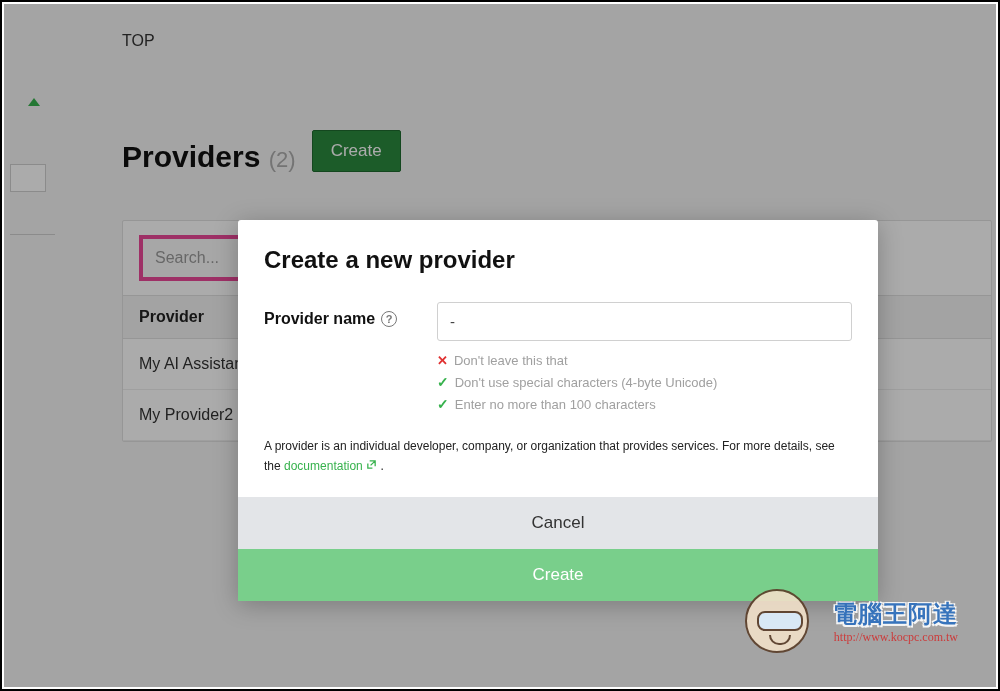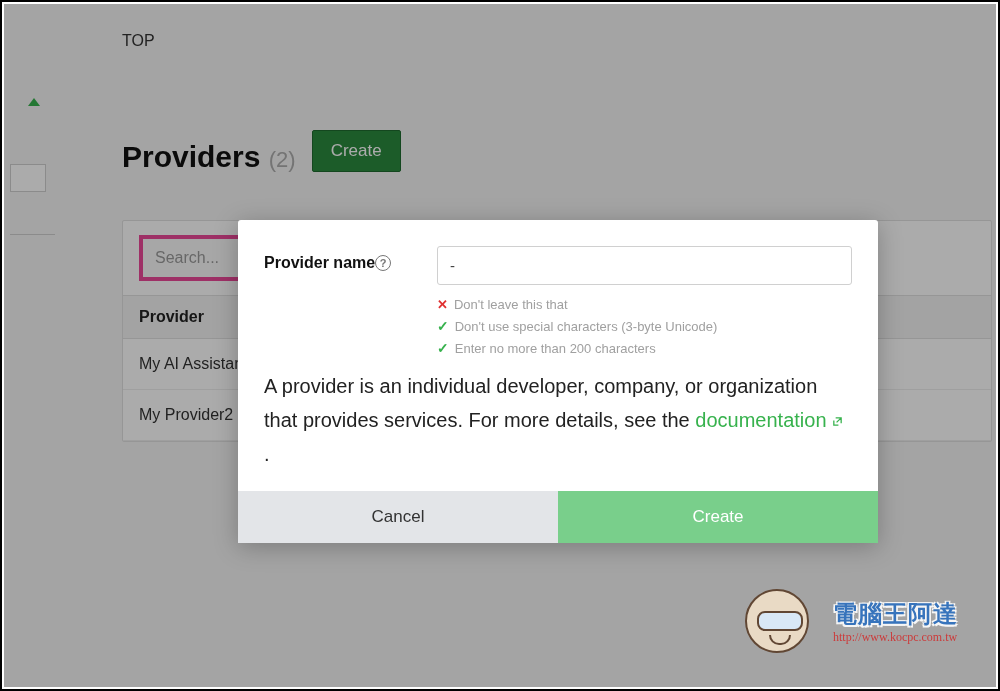--- a/index.html
+++ b/index.html
@@ -22,38 +22,38 @@
   .search-input::placeholder { color: #9a9a9a; }
   .table-header { border-top: 1px solid #e0e0e0; border-bottom: 1px solid #e0e0e0; background: #f3f3f3; padding: 12px 16px; font-weight: 700; color: #222; font-size: 16px; }
   .table-row { border-bottom: 1px solid #eee; padding: 16px; font-size: 16px; color: #333; }
 
   .dim { position: absolute; inset: 2px; background: rgba(0,0,0,0.33); }
 
   .modal { position: absolute; left: 236px; top: 218px; width: 640px; background: #fff; border-radius: 3px; box-shadow: 0 4px 24px rgba(0,0,0,0.25); }
   .modal-body { padding: 26px 26px 20px 26px; }
   .modal-title { font-size: 24px; font-weight: 700; color: #111; margin-bottom: 28px; }
   .form-row { display: flex; align-items: flex-start; gap: 18px; }
-  .form-label { display: flex; align-items: center; font-size: 16px; font-weight: 700; color: #111; min-width: 155px; padding-top: 8px; }
+  .form-label { display: flex; align-items: center; gap: 6px; font-size: 16px; font-weight: 700; color: #111; min-width: 155px; padding-top: 8px; }
   .help-icon { width: 16px; height: 16px; border: 1.2px solid #777; border-radius: 50%; display: inline-flex; align-items: center; justify-content: center; font-size: 11px; color: #777; font-weight: 700; }
   .form-input-col { flex: 1; }
   .text-input { width: 100%; padding: 10px 12px; font-size: 15px; border: 1px solid #d0d0d0; border-radius: 3px; color: #444; }
   .hints { margin-top: 12px; display: flex; flex-direction: column; gap: 6px; }
   .hint { font-size: 13px; color: #a0a0a0; display: flex; align-items: center; gap: 6px; }
   .hint .glyph-x { color: #e03131; font-weight: 700; font-size: 13px; }
   .hint .glyph-check { color: #37b24d; font-weight: 700; font-size: 14px; }
-  .desc { margin-top: 13px; font-size: 20px; color: #222; line-height: 1.7; }
+  .desc { margin-top: 24px; font-size: 12px; color: #222; line-height: 1.7; }
   .desc a { color: #37b24d; text-decoration: none; }
   .ext-icon { display: inline-block; width: 11px; height: 11px; vertical-align: 0px; }
-  .modal-footer { display: flex; }
+  .modal-footer { display: flex; flex-direction: column; }
   .btn-cancel, .btn-submit { flex: 1; padding: 16px 0; font-size: 17px; border: none; cursor: pointer; }
   .btn-cancel { background: #e3e5e8; color: #333; }
   .btn-submit { background: #79cf8b; color: #fff; }
 
   
-  .wm { position: absolute; right: 40px; bottom: 36px; display: flex; align-items: center; gap: 24px; opacity: 0.9; }
+  .wm { position: absolute; right: 40px; bottom: 36px; display: flex; align-items: center; gap: 24px; opacity: 0.9; text-align: right; }
   .wm-face { width: 64px; height: 64px; border-radius: 50%; background: #f1e0c9; border: 2px solid #5a3d28; position: relative; }
   .wm-face::before { content:""; position:absolute; left:10px; top:20px; width:42px; height:16px; border:2px solid #5a3d28; border-radius:8px; background:#dff0ff; }
   .wm-face::after { content:""; position:absolute; left:22px; top:44px; width:18px; height:8px; border:2px solid #5a3d28; border-top:none; border-radius:0 0 10px 10px; }
   .wm-text { display:flex; flex-direction:column; }
   .wm-cn { font-size: 24px; font-weight: 800; color:#2c6fbf; text-shadow: -1.5px -1.5px 0 #fff,1.5px -1.5px 0 #fff,-1.5px 1.5px 0 #fff,1.5px 1.5px 0 #fff; letter-spacing:1px; }
   .wm-url { font-size: 12px; color:#d03030; font-family: "Comic Sans MS", cursive; }
 </style>
 </head>
 <body>
 
@@ -81,39 +81,40 @@
         <div class="table-row">My AI Assistant</div>
         <div class="table-row">My Provider2</div>
       </div>
     </div>
   </div>
 
   <div class="dim"></div>
 
   <div class="modal">
     <div class="modal-body">
+      <div class="modal-title">Create a new provider</div>
       <div class="form-row">
         <div class="form-label">
           <span>Provider name</span>
           <span class="help-icon">?</span>
         </div>
         <div class="form-input-col">
           <input class="text-input" value="-" style="">
           <div class="hints">
             <div class="hint">
               <span class="glyph-x">✕</span>
               <span>Don't leave this that</span>
             </div>
             <div class="hint">
               <span class="glyph-check">✓</span>
-              <span>Don't use special characters (3-byte Unicode)</span>
+              <span>Don't use special characters (4-byte Unicode)</span>
             </div>
             <div class="hint">
               <span class="glyph-check">✓</span>
-              <span>Enter no more than 200 characters</span>
+              <span>Enter no more than 100 characters</span>
             </div>
           </div>
         </div>
       </div>
       <p class="desc">
         <span>A provider is an individual developer, company, or organization that provides services. For more details, see the </span>
         <a href="#"><span>documentation</span>
           <svg class="ext-icon" viewBox="0 0 12 12">
               <path d="M4 2h6v6M10 2L5 7M2 5v5h5" fill="none" stroke="#37b24d" stroke-width="1.4"></path>
             </svg></a><span> .</span>

